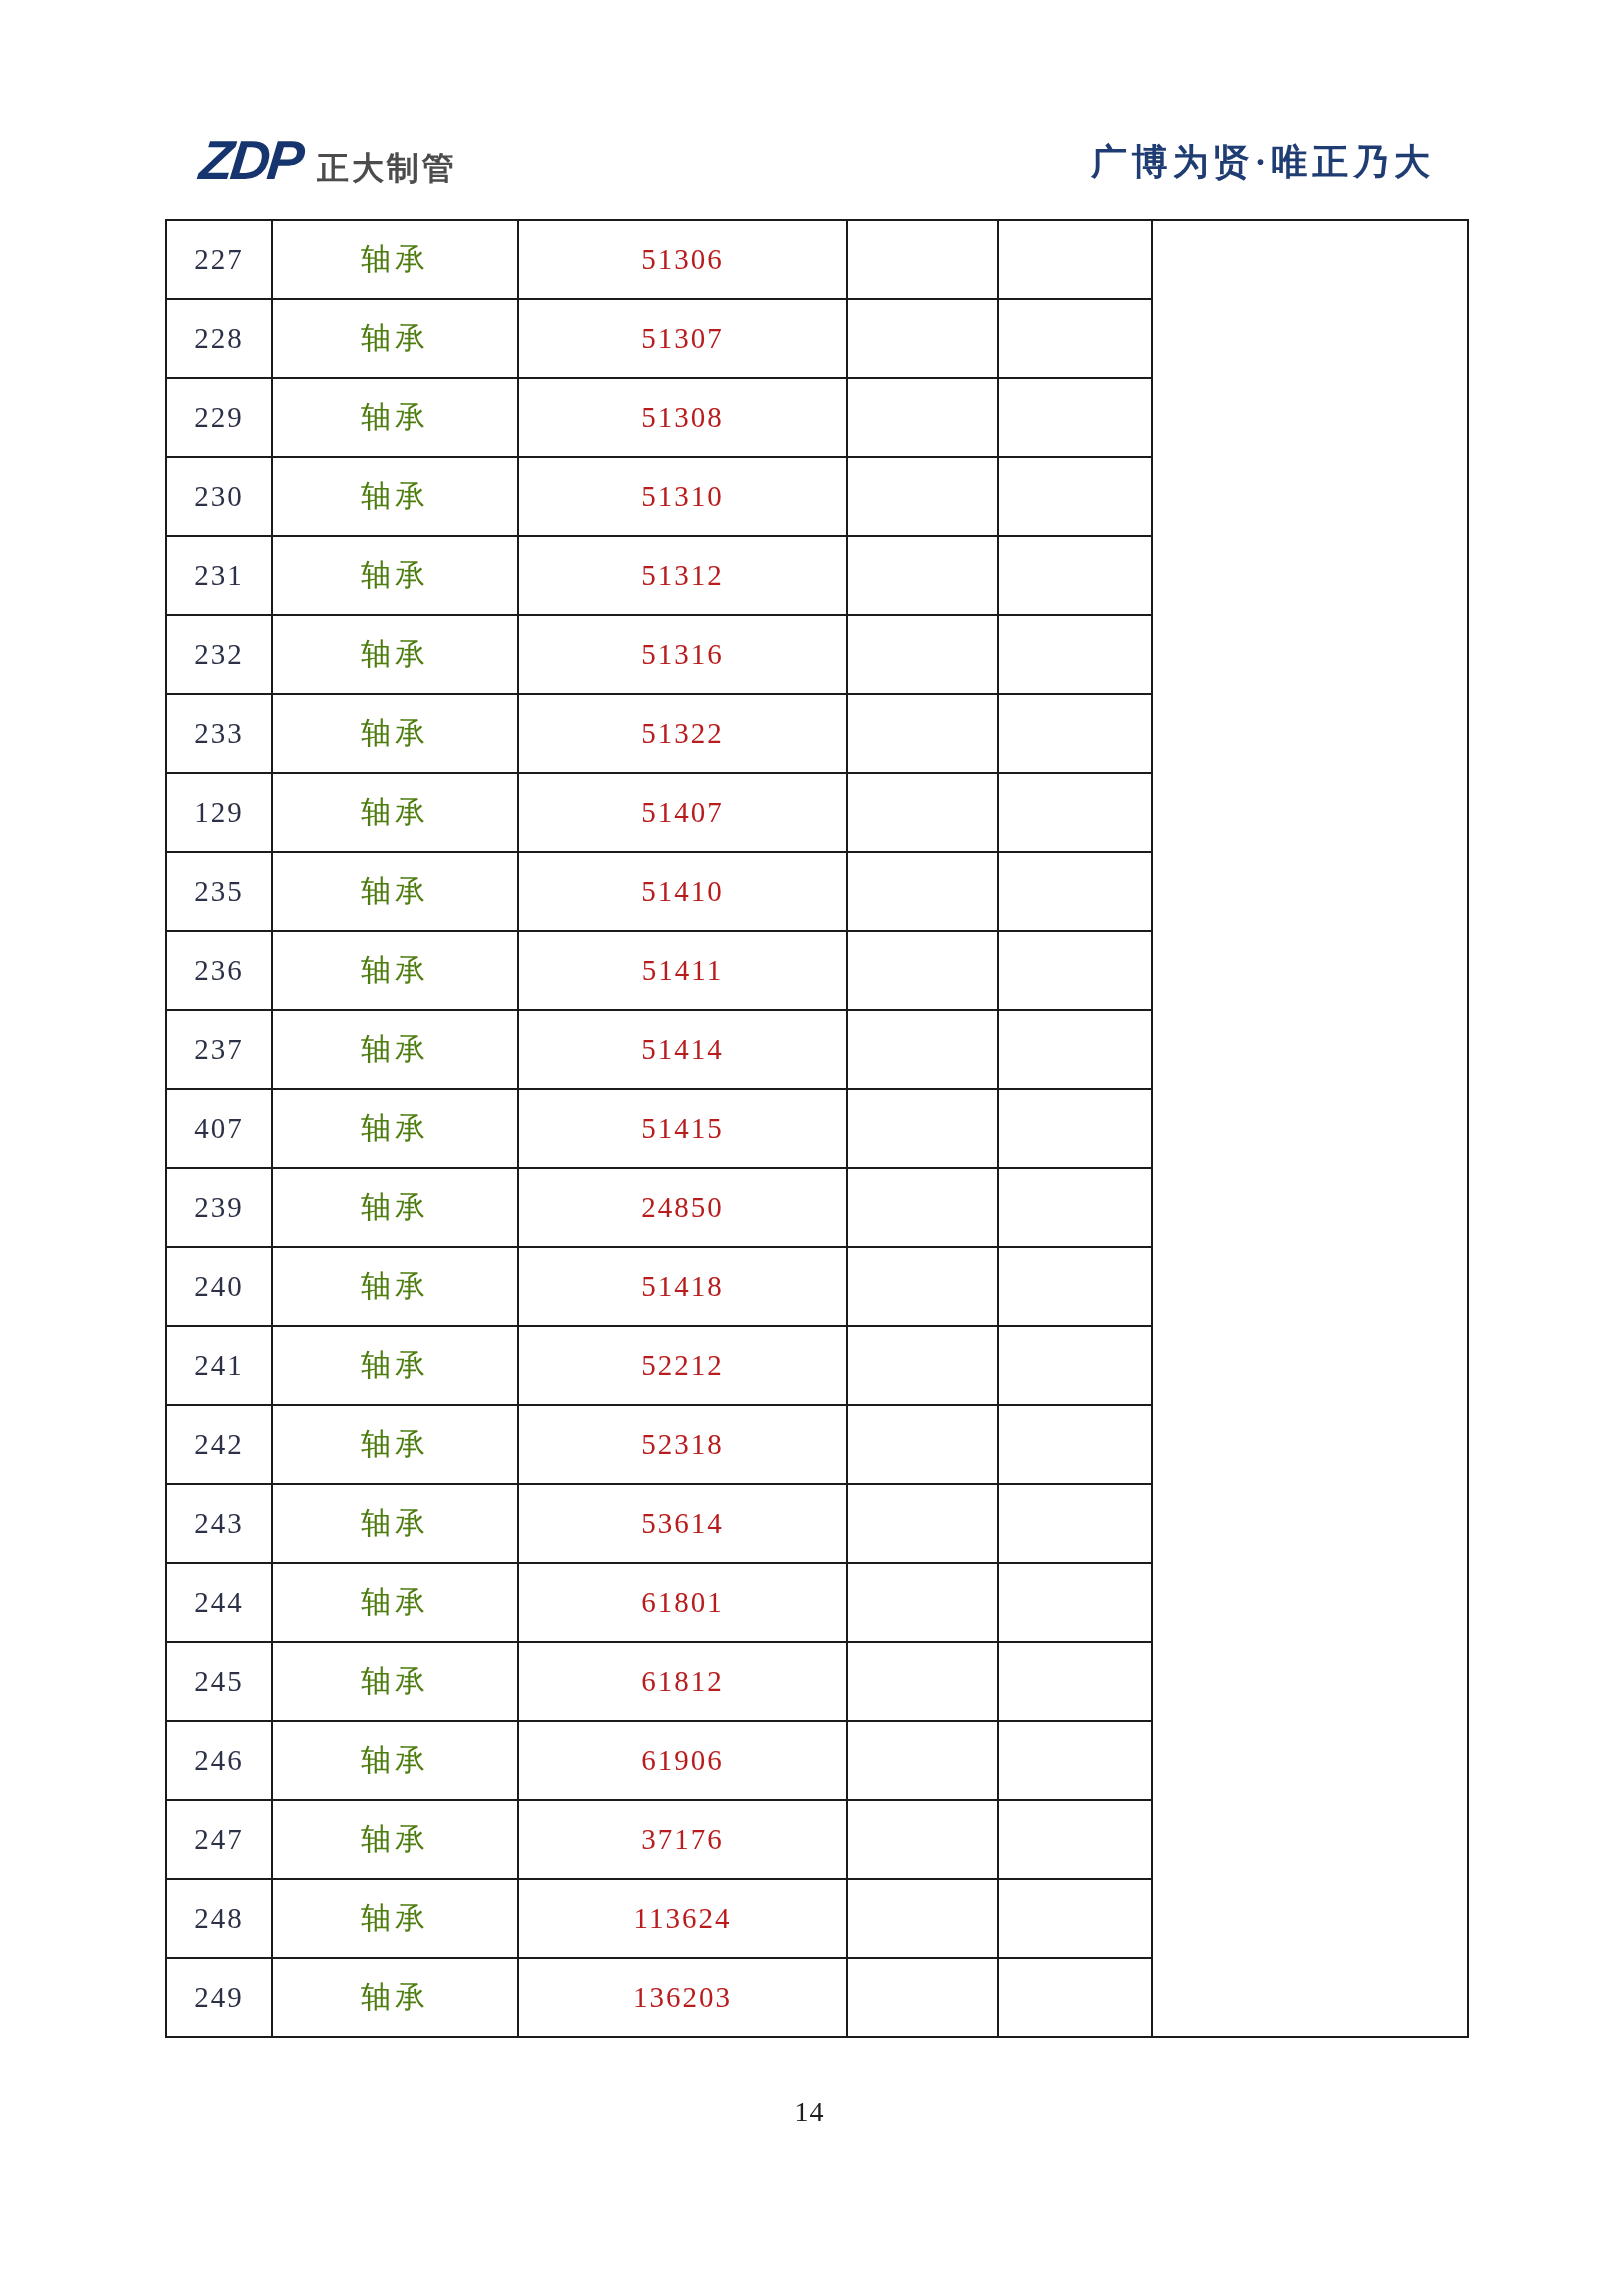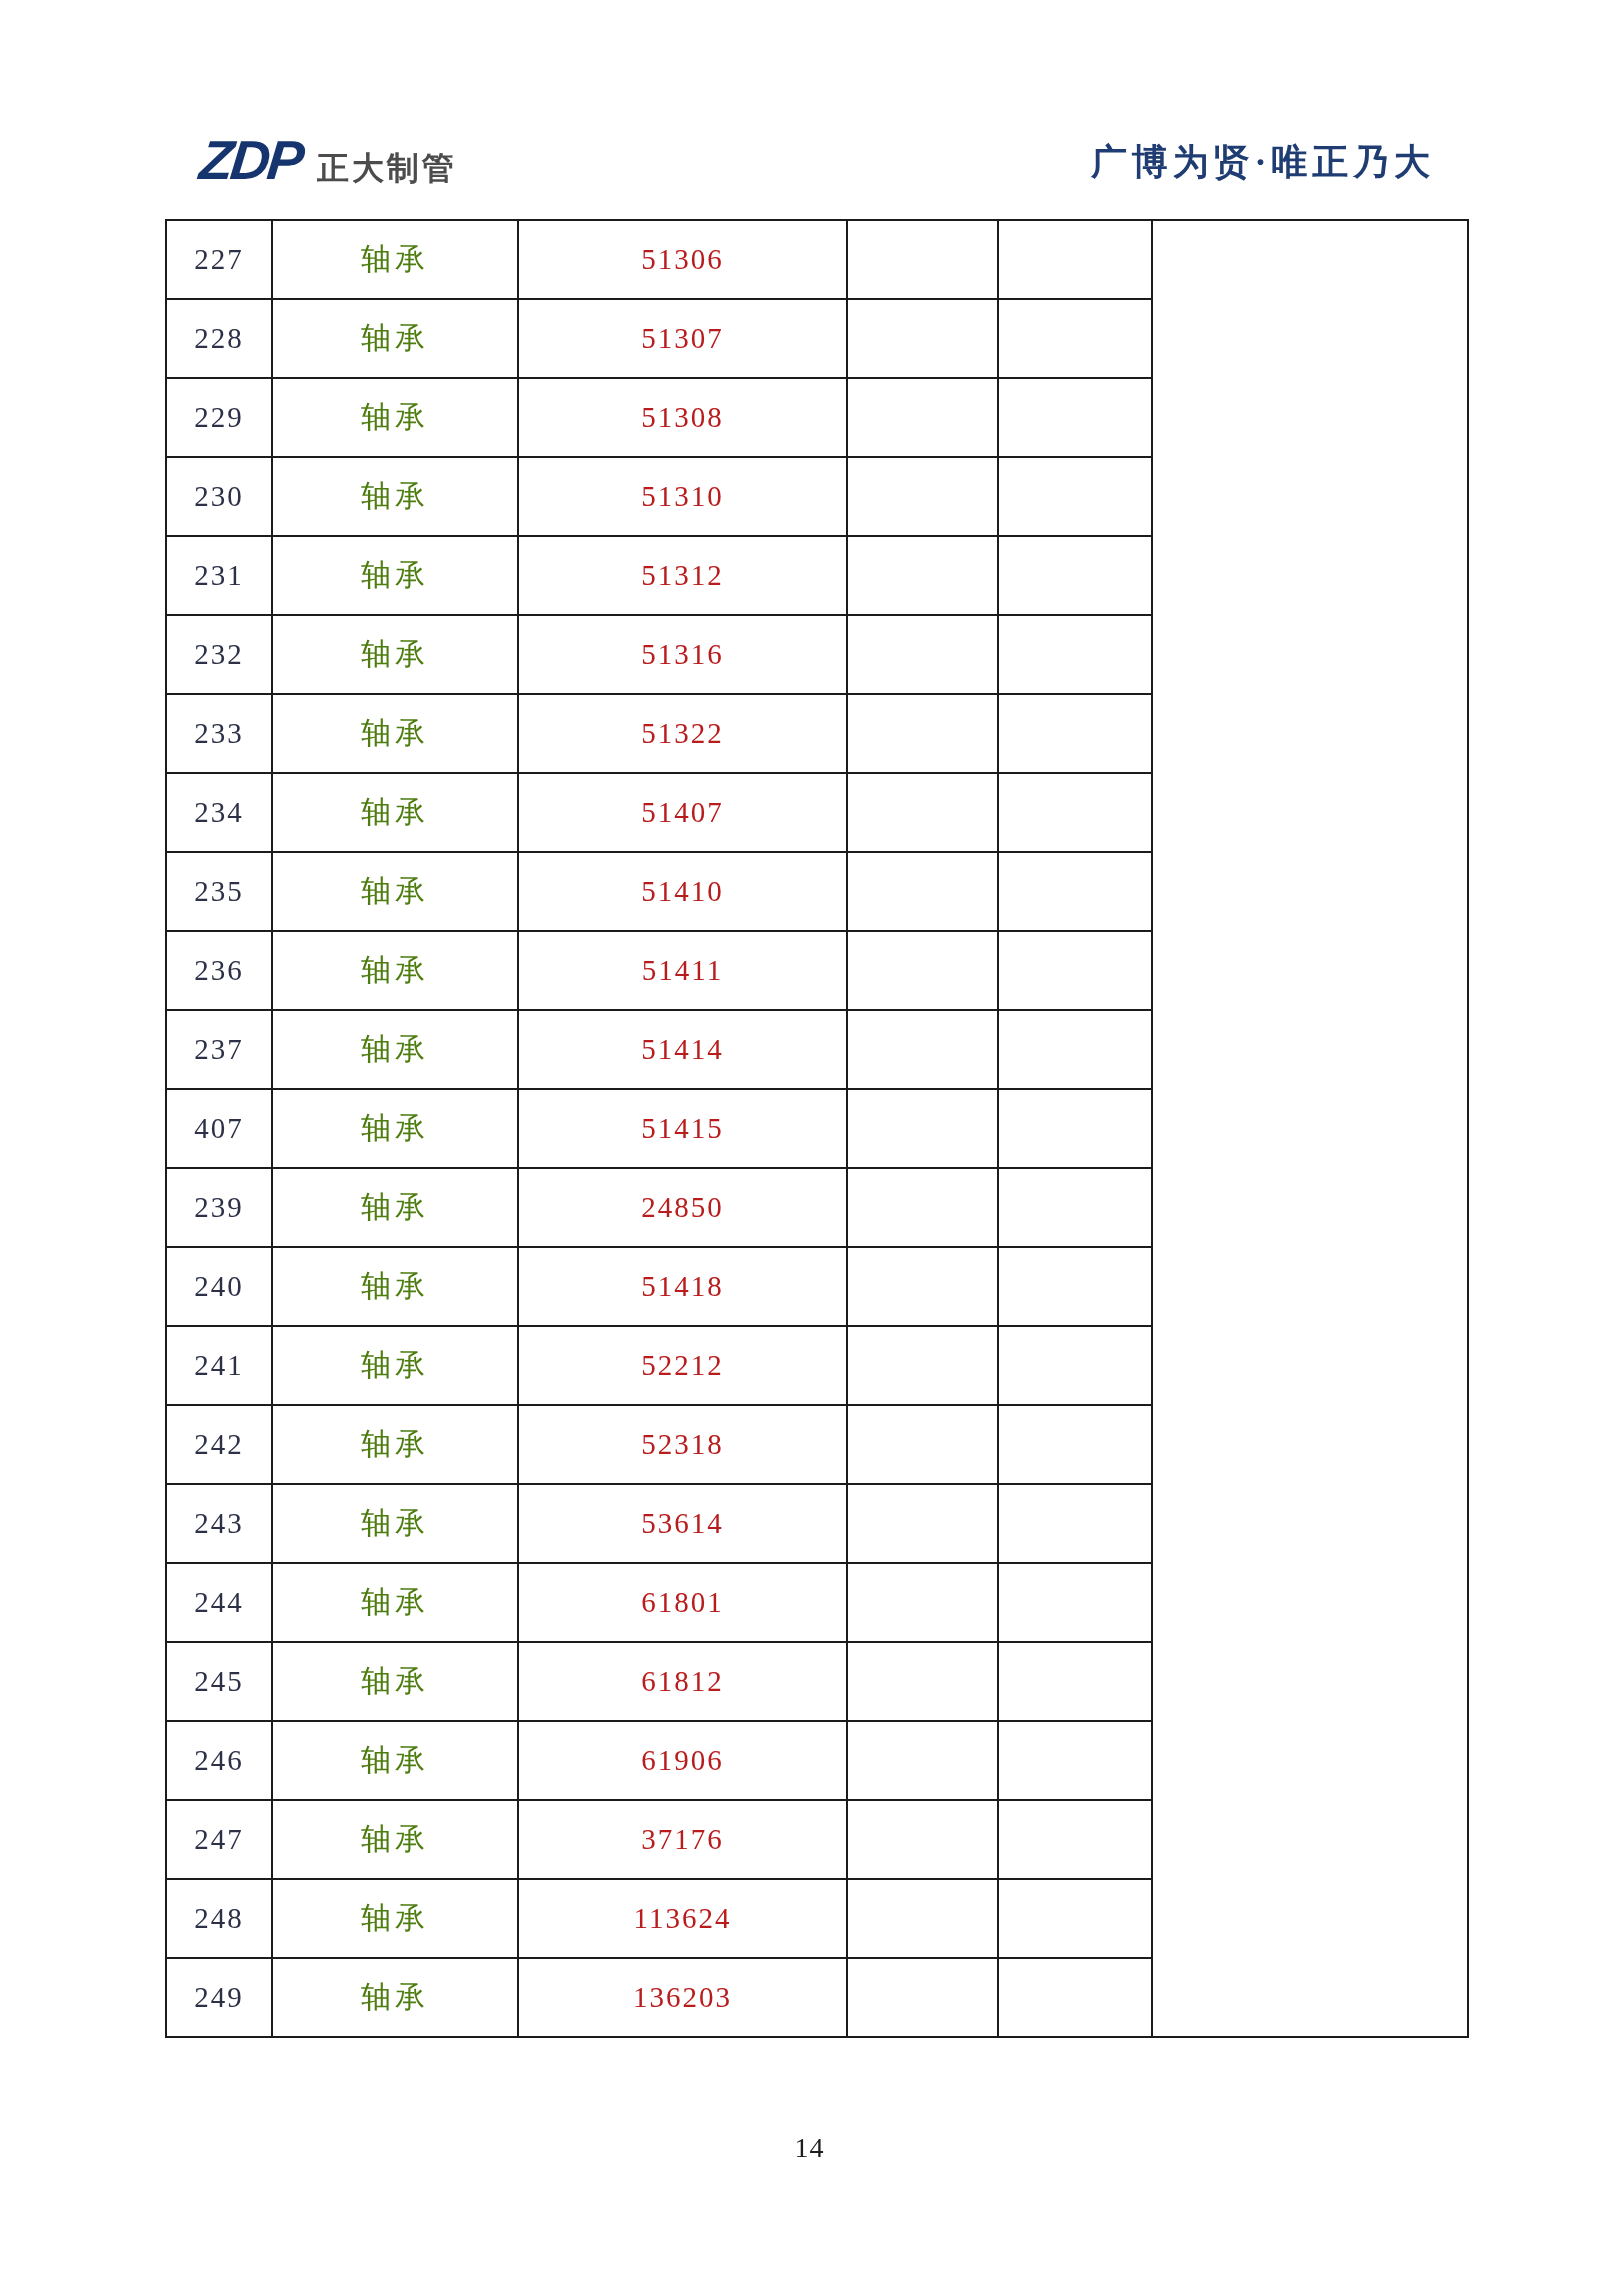--- a/index.html
+++ b/index.html
@@ -93,21 +93,20 @@
   
   .page-number {
     position: absolute;
     left: 0;
     top: 2096px;
     width: 100%;
     text-align: center;
     font-size: 28px;
     color: #1e1e1e;
     letter-spacing: 1px;
-    margin-top: 36px;
   }
 </style>
 </head>
 <body>
 
 <div class="page">
 
   <div class="header">
     <div class="logo">
       <span class="logo-zdp">ZDP</span>
@@ -170,21 +169,21 @@
           <td class="cell-empty"></td>
         </tr>
         <tr>
           <td class="cell-no">233</td>
           <td class="cell-name">轴承</td>
           <td class="cell-model">51322</td>
           <td class="cell-empty"></td>
           <td class="cell-empty"></td>
         </tr>
         <tr>
-          <td class="cell-no">234</td>
+          <td class="cell-no">129</td>
           <td class="cell-name">轴承</td>
           <td class="cell-model">51407</td>
           <td class="cell-empty"></td>
           <td class="cell-empty"></td>
         </tr>
         <tr>
           <td class="cell-no">235</td>
           <td class="cell-name">轴承</td>
           <td class="cell-model">51410</td>
           <td class="cell-empty"></td>

